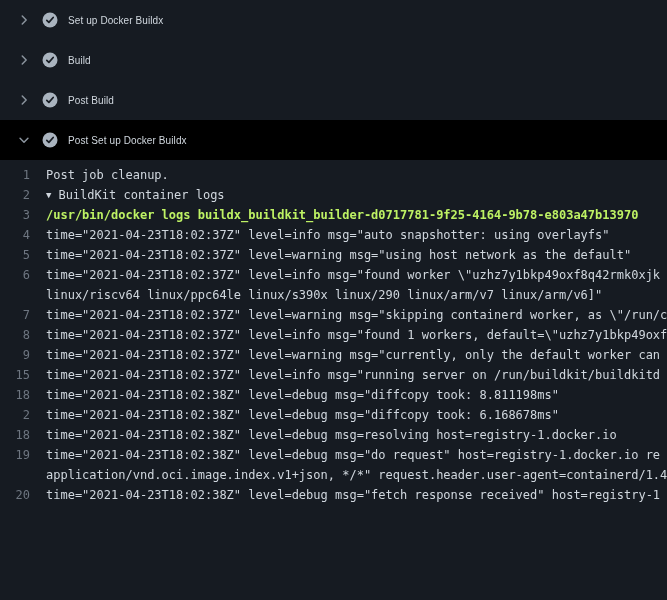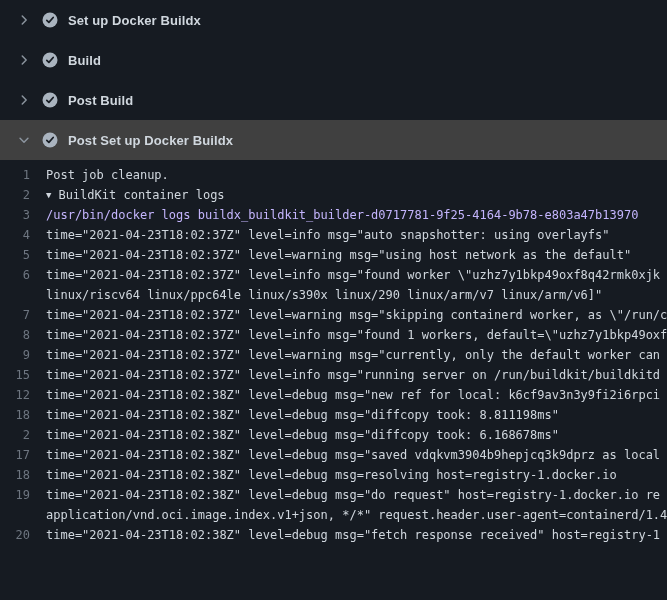--- a/index.html
+++ b/index.html
@@ -9,58 +9,58 @@
     font-family: "Liberation Sans", sans-serif;
   }
   .step-header {
     display: flex;
     align-items: center;
     height: 40px;
     padding: 0 16px;
     color: #d0d7de;
     cursor: pointer;
   }
-  .step-header.expanded { background: #404040; }
+  .step-header.expanded { background: #000000; }
   .chev {
     width: 16px; height: 16px;
     display: flex; align-items: center; justify-content: center;
     color: #8b949e;
     margin-right: 10px;
     flex: 0 0 auto;
   }
   .expanded .chev svg { transform: rotate(90deg); }
   .check {
     width: 16px; height: 16px;
     display: flex; align-items: center; justify-content: center;
     color: #aab4bf;
     margin-right: 10px;
     flex: 0 0 auto;
   }
-  .step-label { font-size: 13px; font-weight: 700; letter-spacing: .1px; }
+  .step-label { font-size: 10px; font-weight: 400; letter-spacing: .1px; }
   .log { padding-top: 5px; }
   .log-line {
     display: flex;
     height: 20px;
     line-height: 20px;
     white-space: pre;
     overflow: hidden;
     font-family: "DejaVu Sans Mono", "Liberation Mono", monospace;
     font-size: 12px;
     color: #d0d7de;
   }
   .ln {
     flex: 0 0 46px;
     text-align: right;
     padding-right: 16px;
     color: #6e7681;
     cursor: pointer;
     user-select: none;
   }
   .lt { flex: 1 1 auto; overflow: hidden; }
-  .command .lt { color: #c4b5fd; font-weight: normal; }
+  .command .lt { color: #bef264; font-weight: bold; }
   .group .lt { cursor: pointer; }
   .tri { display: none; font-size: 9px; margin-right: 7px; flex: 0 0 auto; }
   .group .tri { display: inline-block; }
 </style>
 </head>
 <body>
 
 <div>
   <div>
   <div class="step-header">
@@ -184,45 +184,35 @@
     <span class="lt">time="2021-04-23T18:02:37Z" level=warning msg="currently, only the default worker can </span>
   </div>
 
   <div class="log-line plain">
     <span class="ln">15</span>
     
     <span class="lt">time="2021-04-23T18:02:37Z" level=info msg="running server on /run/buildkit/buildkitd</span>
   </div>
 
 
-  <div class="log-line plain">
-    <span class="ln">12</span>
-    
-    <span class="lt">time="2021-04-23T18:02:38Z" level=debug msg="new ref for local: k6cf9av3n3y9fi2i6rpci</span>
-  </div>
 
   <div class="log-line plain">
     <span class="ln">18</span>
     
     <span class="lt">time="2021-04-23T18:02:38Z" level=debug msg="diffcopy took: 8.811198ms"</span>
   </div>
 
 
 
   <div class="log-line plain">
     <span class="ln">2</span>
     
     <span class="lt">time="2021-04-23T18:02:38Z" level=debug msg="diffcopy took: 6.168678ms"</span>
   </div>
 
-  <div class="log-line plain">
-    <span class="ln">17</span>
-    
-    <span class="lt">time="2021-04-23T18:02:38Z" level=debug msg="saved vdqkvm3904b9hepjcq3k9dprz as local</span>
-  </div>
 
   <div class="log-line plain">
     <span class="ln">18</span>
     
     <span class="lt">time="2021-04-23T18:02:38Z" level=debug msg=resolving host=registry-1.docker.io</span>
   </div>
 
   <div class="log-line plain">
     <span class="ln">19</span>
     

